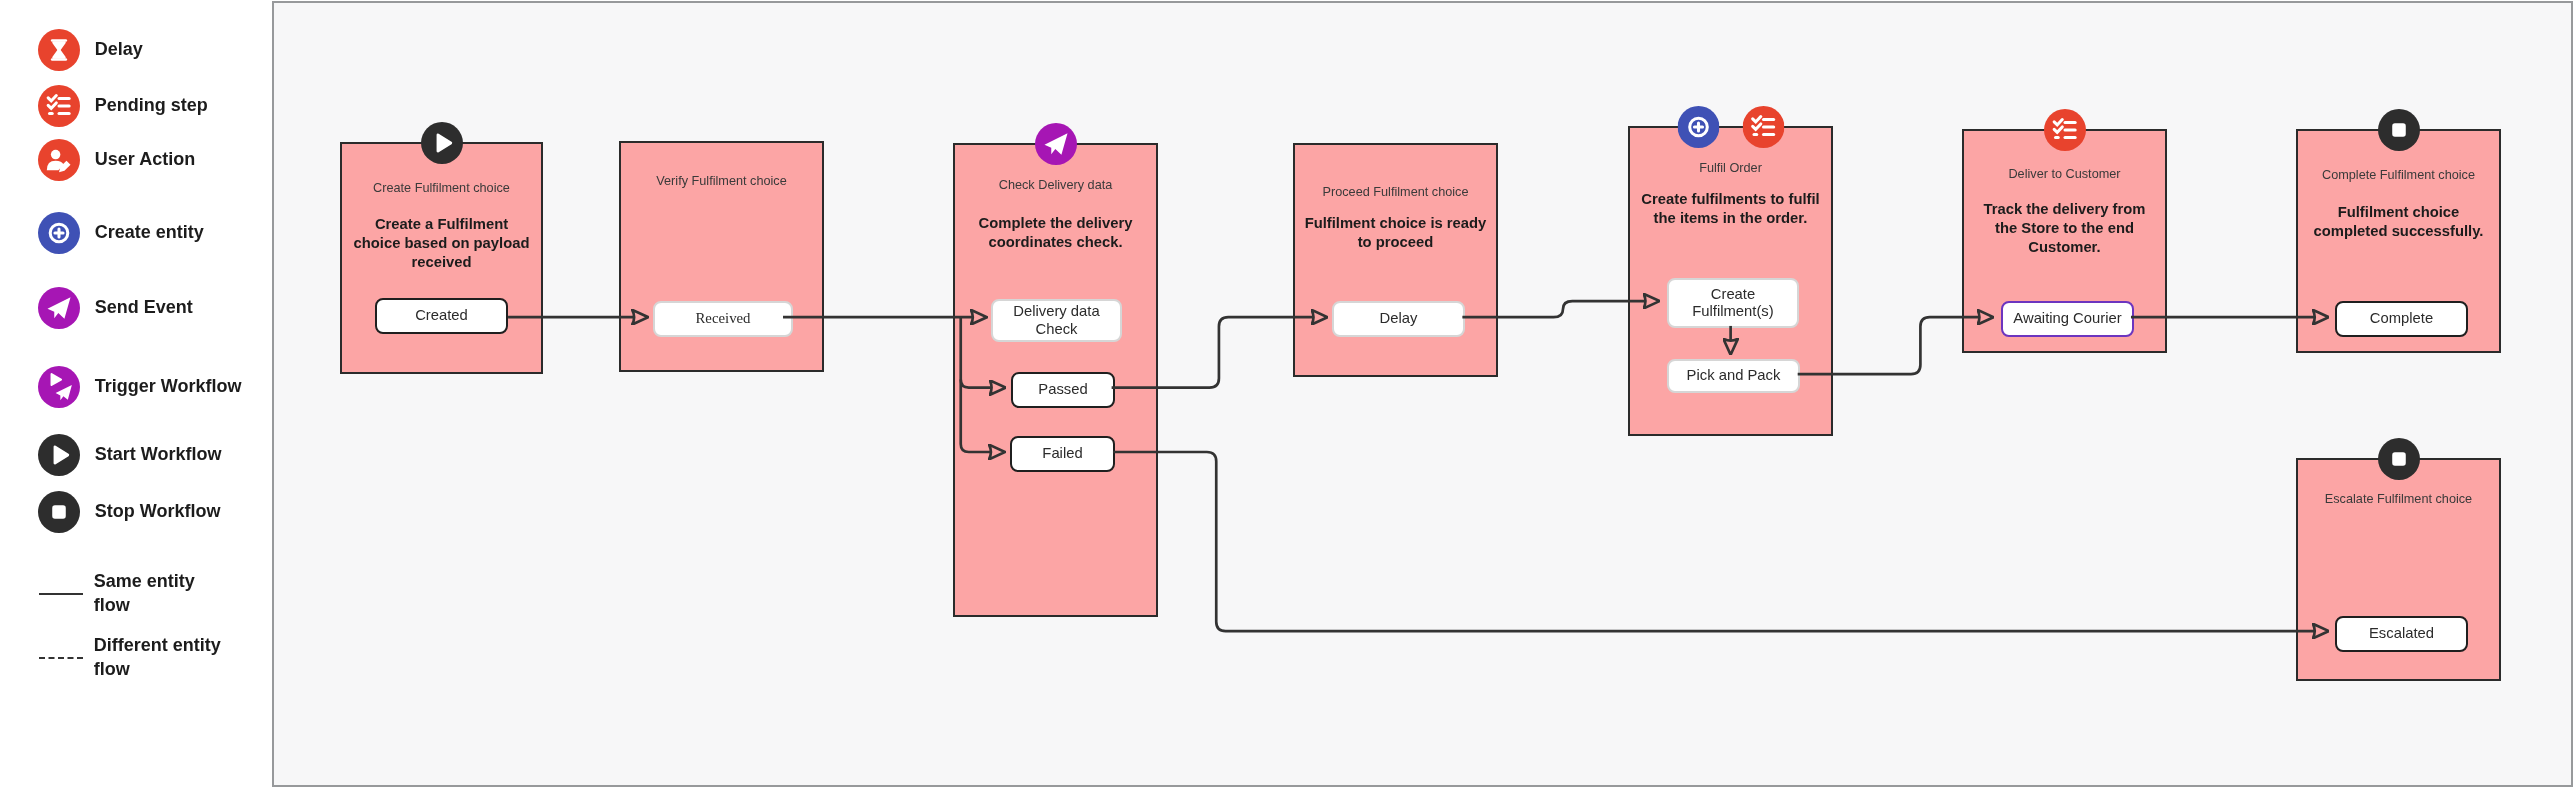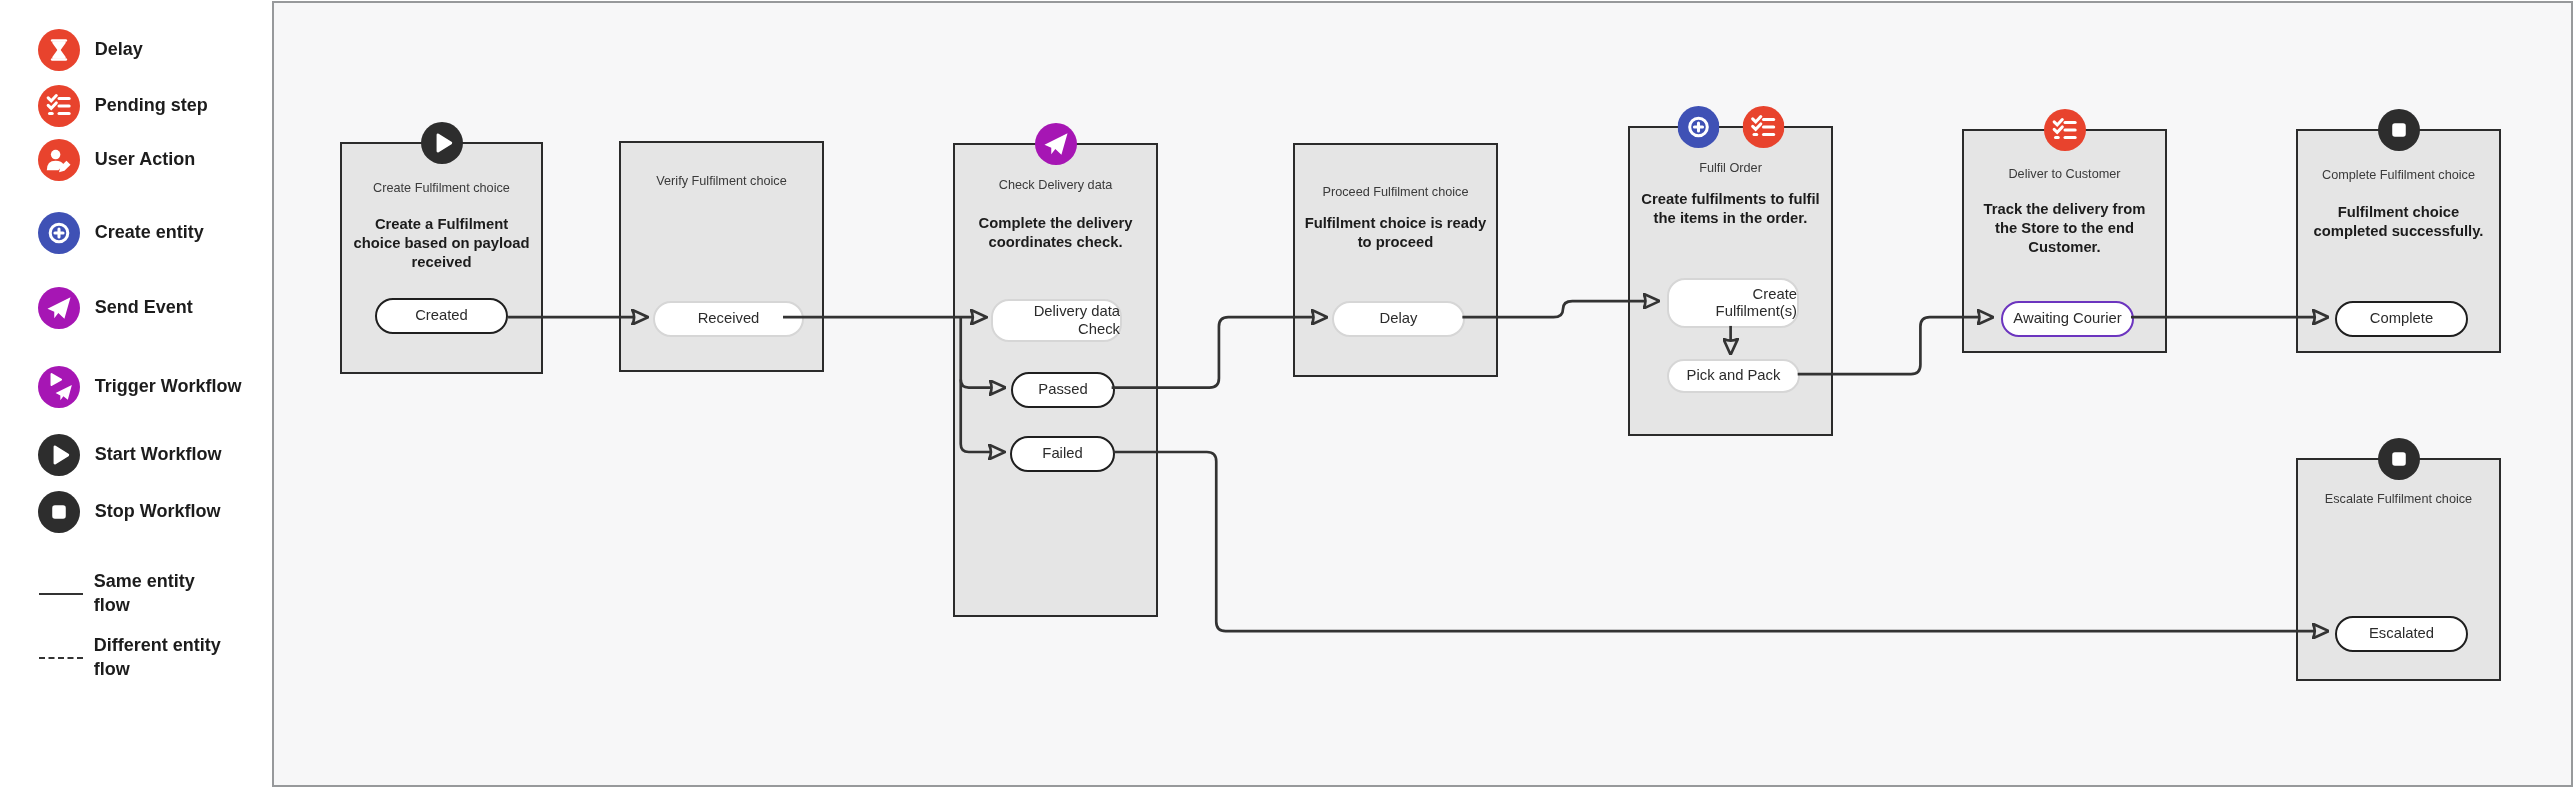--- a/index.html
+++ b/index.html
@@ -21,38 +21,38 @@
   .lg-swatch.dashed{border-top:2.7px dashed #333333;}
   .lg-line-label{margin-left:10.7px;font-size:18px;font-weight:700;color:#1c1c1c;line-height:23.5px;}
 
   
   .canvas{
     position:absolute;left:272px;top:1.3px;width:2301px;height:786px;
     background:#f7f7f8;border:2px solid #97999b;box-sizing:border-box;
   }
   
   .node{
-    position:absolute;background:#e5e5e5;border:2.7px solid #2b2b2b;box-sizing:border-box;padding-left:40px;
+    position:absolute;background:#fca5a5;border:2.7px solid #2b2b2b;box-sizing:border-box;padding-left:40px;
   }
   .node-icons{
     position:absolute;top:-22px;left:50%;transform:translateX(-50%);
     display:flex;gap:23px;z-index:3;
   }
   .node-icons svg{width:42px;height:42px;display:block;}
   .node-title{
     position:absolute;left:0;right:0;text-align:center;
     font-size:12.7px;font-weight:400;color:#3a3a3a;line-height:14.8px;
   }
   .node-desc{
     position:absolute;left:9.4px;right:9.4px;text-align:center;
     font-size:14.8px;font-weight:700;color:#1c1c1c;line-height:19px;
   }
   .pill{
-    position:absolute;background:#ffffff;border-radius:18px;box-sizing:border-box;
-    display:flex;align-items:center;justify-content:center;text-align:right;
+    position:absolute;background:#ffffff;border-radius:8px;box-sizing:border-box;
+    display:flex;align-items:center;justify-content:center;text-align:center;
     font-size:14.8px;font-weight:400;color:#2b2b2b;line-height:17.4px;z-index:2;
   }
   .pill--dark{border:2.7px solid #1f1f1f;}
   .pill--light{border:2px solid #d6d6d6;}
   .pill--purple{border:2.7px solid #6c35bf;}
 
   
   svg.wires{position:absolute;left:0;top:0;width:2576px;height:790px;pointer-events:none;z-index:4;}
   svg.wires path{fill:none;stroke:#333333;stroke-width:4px;}
   .hidden-defs{position:absolute;width:0;height:0;overflow:hidden;}
@@ -201,21 +201,21 @@
         <use href="#ic-start"></use>
       </svg>
   </div>
   <div class="node-title" style="top:37px;">Create Fulfilment choice</div>
   <div class="node-desc" style="top:71px;">Create a Fulfilment choice based on payload received</div>
   <div class="pill pill--dark" style="left:33px;top:154px;width:133px;height:36px;">Created</div>
 </section>
 
 <section class="node" style="left:619px;top:141px;width:205px;height:231px;">
   <div class="node-title" style="top:31px;">Verify Fulfilment choice</div>
-  <div class="pill pill--light" style="left:32px;top:158px;width:151px;height:36px;">Received</div>
+  <div class="pill pill--light" style="left:32px;top:158px;width:140px;height:36px;font-family:Liberation Serif, serif;">Received</div>
 </section>
 
 <section class="node" style="left:953px;top:143px;width:205px;height:474px;">
   <div class="node-icons">
     <svg viewBox="0 0 62 62" width="42" height="42">
         <use href="#ic-send-event"></use>
       </svg>
   </div>
   <div class="node-title" style="top:33px;">Check Delivery data</div>
   <div class="node-desc" style="top:69px;">Complete the delivery coordinates check.</div>

